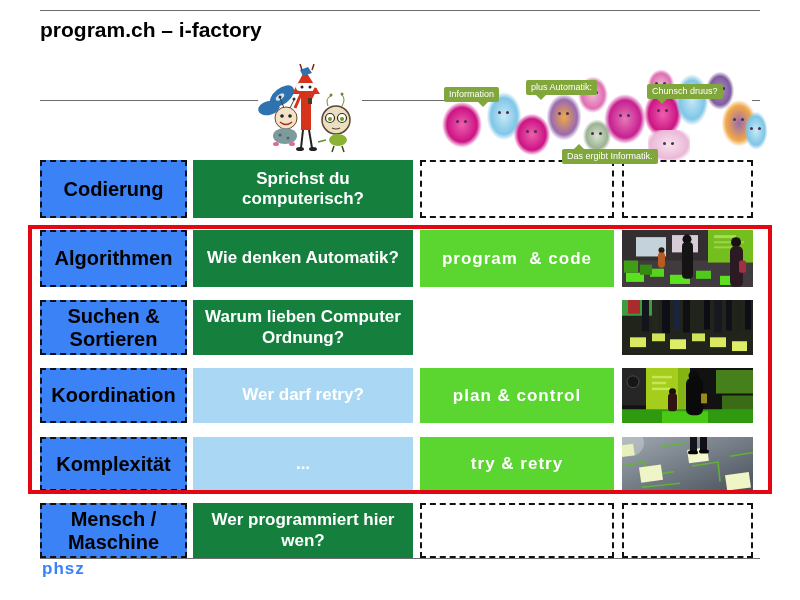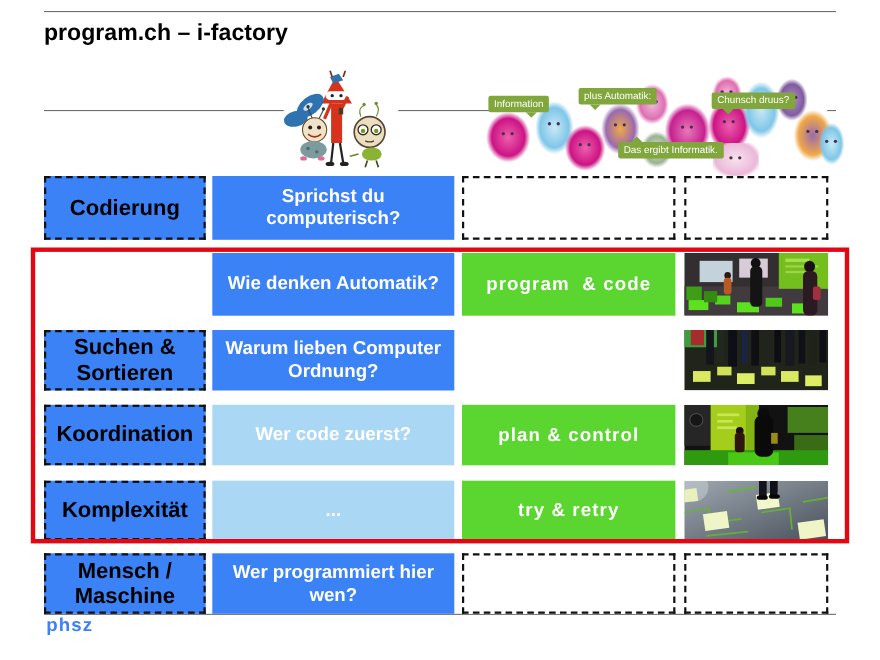--- a/index.html
+++ b/index.html
@@ -25,21 +25,21 @@
   .bubble.t-ul::after{border-bottom-color:#80a63c;bottom:100%;left:12px;}
 
   .mascots{position:absolute;left:256px;top:64px;width:106px;height:94px;z-index:3;}
 
   
   .row{position:absolute;left:40px;width:713px;z-index:4;}
   .cell{position:absolute;top:0;bottom:0;display:flex;align-items:center;justify-content:center;
         text-align:center;box-sizing:border-box;}
   .topic{left:0;width:147px;border:2px dashed #111;background:#3b82f6;
          font-size:20px;font-weight:bold;color:#000;line-height:1.15;}
-  .q{left:153px;width:220px;background:#3b82f6;color:#fff;font-size:17px;font-weight:bold;line-height:1.2;}
+  .q{left:153px;width:220px;background:#15803d;color:#fff;font-size:17px;font-weight:bold;line-height:1.2;}
   .row.light .q{background:#aad8f4;}
   .act{left:380px;width:194px;background:#5bd52f;color:#fff;font-size:17px;font-weight:bold;
        letter-spacing:1px;white-space:pre-wrap;}
   .photo{left:582px;width:131px;overflow:hidden;}
   .photo svg{display:block;width:100%;height:100%;}
   .empty3{left:380px;width:194px;border:2px dashed #111;background:#fff;}
   .empty4{left:582px;width:131px;border:2px dashed #111;background:#fff;}
 
   .red-frame{position:absolute;left:28px;top:225px;width:744px;height:269px;box-sizing:border-box;
              border:4px solid #e30613;z-index:8;pointer-events:none;}
@@ -149,30 +149,31 @@
   <div class="blob" style="left:718px;top:98px;width:42px;height:56px;--c1:#9a6aae;--c2:#f0a848;">
       <i></i>
     </div>
   <div class="blob" style="left:742px;top:110px;width:28px;height:46px;--c1:#c8e9f6;--c2:#7fc6e8;">
       <i></i>
     </div>
 
   <div class="bubble t-dr" style="left:444px;top:87px;">Information</div>
   <div class="bubble t-dl" style="left:526px;top:80px;">plus Automatik:</div>
   <div class="bubble t-dl" style="left:647px;top:84px;">Chunsch druus?</div>
-  <div class="bubble t-ul" style="left:562px;top:129px;">Das ergibt Informatik.</div>
+  <div class="bubble t-ul" style="left:562px;top:149px;">Das ergibt Informatik.</div>
 
   <div class="row" style="top:160px;height:58px;">
     <div class="cell topic">Codierung</div>
     <div class="cell q">Sprichst du computerisch?</div>
     <div class="cell empty3"></div>
     <div class="cell empty4"></div>
   </div>
 
   <div class="row" style="top:230px;height:57px;">
+    <div class="cell topic">Algorithmen</div>
     <div class="cell q">Wie denken Automatik?</div>
     <div class="cell act">program  &amp; code</div>
     <div class="cell photo">
       <svg viewBox="0 0 131 56" preserveAspectRatio="none">
         <rect width="131" height="56" fill="#332f31"></rect>
           <rect y="30" width="131" height="26" fill="#413a3e"></rect>
         <rect x="14" y="7" width="30" height="19" fill="#c3d2db"></rect>
           <rect x="50" y="5" width="26" height="17" fill="#d6cbd6"></rect>
         <rect x="86" y="0" width="45" height="32" fill="#74bf1e"></rect>
         <rect x="92" y="5" width="22" height="3" fill="#a8dc52"></rect>
@@ -220,21 +221,21 @@
         <rect x="48" y="40" width="16" height="10" fill="#ddee66"></rect>
           <rect x="70" y="34" width="13" height="8" fill="#cfe25a"></rect>
         <rect x="88" y="38" width="16" height="10" fill="#d9ea62"></rect>
           <rect x="110" y="42" width="15" height="10" fill="#ddee66"></rect>
       </svg>
     </div>
   </div>
 
   <div class="row light" style="top:368px;height:55px;">
     <div class="cell topic">Koordination</div>
-    <div class="cell q">Wer code zuerst?</div>
+    <div class="cell q">Wer darf retry?</div>
     <div class="cell act">plan &amp; control</div>
     <div class="cell photo">
       <svg viewBox="0 0 131 56" preserveAspectRatio="none">
         <rect width="131" height="56" fill="#121212"></rect>
         <rect x="0" y="0" width="24" height="38" fill="#262626"></rect>
         <circle cx="11" cy="14" r="6" fill="#161616" stroke="#4a4a4a" stroke-width="1"></circle>
         <rect x="24" y="0" width="44" height="44" fill="#a5ce1c"></rect>
           <rect x="56" y="0" width="12" height="44" fill="#84b414"></rect>
         <rect x="30" y="8" width="20" height="2.5" fill="#c9e55a"></rect>
           <rect x="30" y="14" width="14" height="2.5" fill="#c9e55a"></rect>

